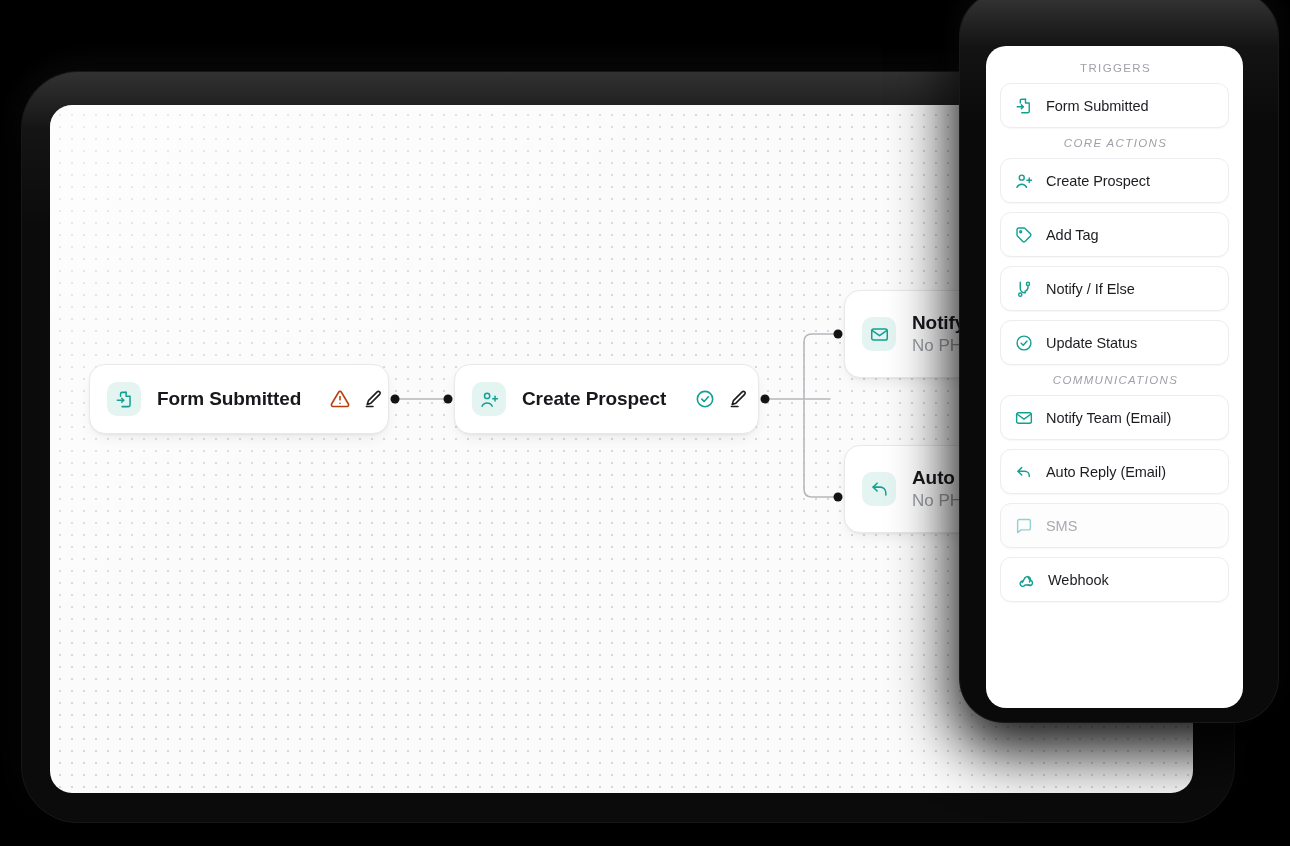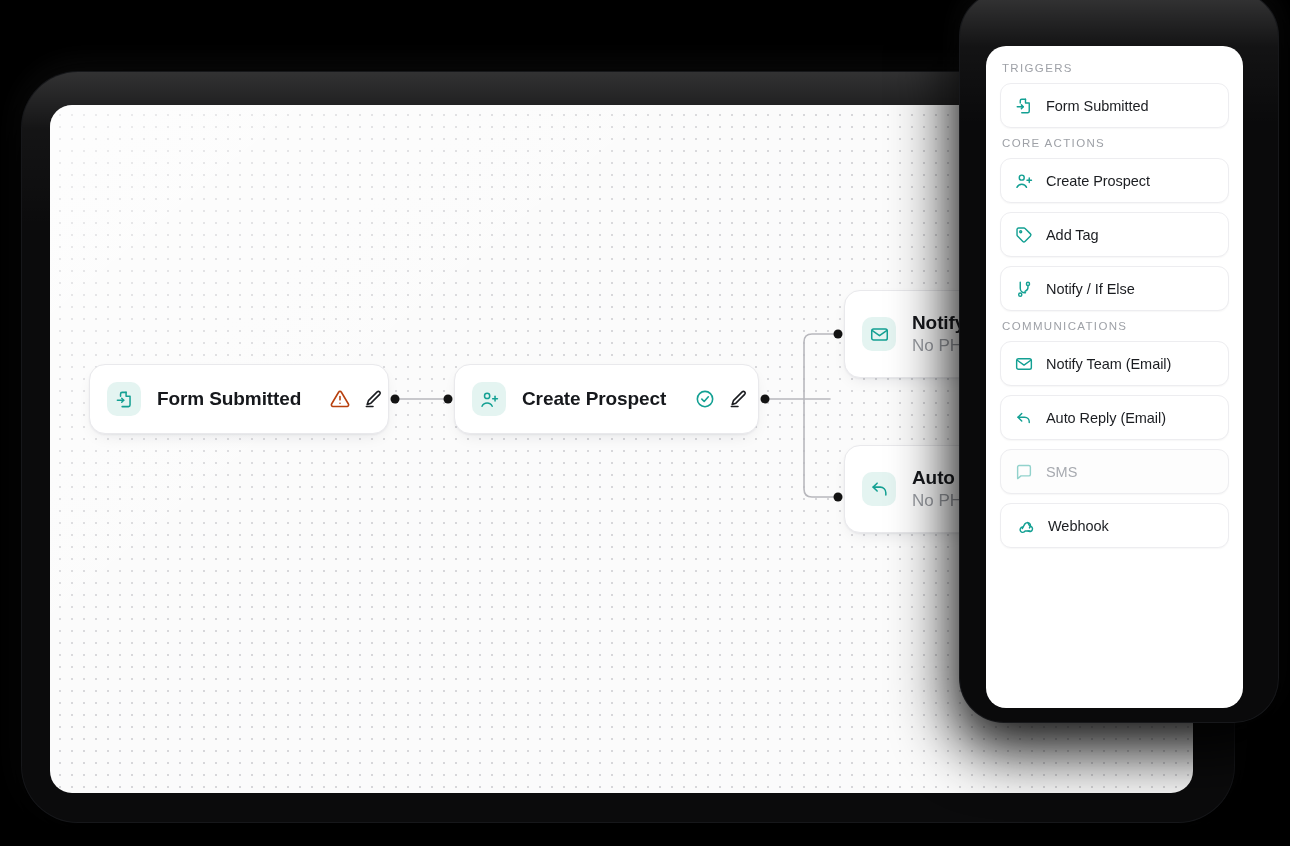--- a/index.html
+++ b/index.html
@@ -145,22 +145,23 @@
     overflow: hidden;
   }
 
   .section-label {
     font-size: 11.5px;
     font-weight: 400;
     letter-spacing: 1.35px;
     color: #9ea1a7;
     text-transform: uppercase;
     margin: 0 0 9px 2px;
-  }
-  .section-label.spaced { margin-top: 8px; }
+    text-align: center;
+  }
+  .section-label.spaced { margin-top: 8px; font-style: italic; }
 
   .lib-item {
     display: flex;
     align-items: center;
     gap: 13px;
     height: 45px;
     padding: 0 14px;
     margin-bottom: 9px;
     background: #ffffff;
     border: 1px solid #ededf0;
@@ -345,20 +346,29 @@
         <svg viewBox="0 0 24 24" fill="none" stroke="#13a093" stroke-width="1.9" stroke-linecap="round" stroke-linejoin="round">
           <path d="M7 3v8a6 6 0 0 0 6 6h1"></path>
           <circle cx="7" cy="19.5" r="2.1"></circle>
           <circle cx="17.3" cy="5.2" r="2.1"></circle>
           <path d="M17.3 7.3v2.2a6 6 0 0 1-4 5.6"></path>
         </svg>
       </span>
       <span class="li-label">Notify / If Else</span>
     </div>
 
+    <div class="lib-item">
+      <span class="li-icon">
+        <svg viewBox="0 0 24 24" fill="none" stroke="#13a093" stroke-width="1.9" stroke-linecap="round" stroke-linejoin="round">
+          <circle cx="12" cy="12" r="9.2"></circle>
+          <path d="M8.2 12.2 11 15l5-5.6"></path>
+        </svg>
+      </span>
+      <span class="li-label">Update Status</span>
+    </div>
 
     <div class="section-label spaced">COMMUNICATIONS</div>
 
     <div class="lib-item">
       <span class="li-icon">
         <svg viewBox="0 0 24 24" fill="none" stroke="#13a093" stroke-width="1.9" stroke-linecap="round" stroke-linejoin="round">
           <rect x="2.2" y="5" width="19.6" height="14" rx="2.4"></rect>
           <path d="M3 7l9 6.4L21 7"></path>
         </svg>
       </span>

